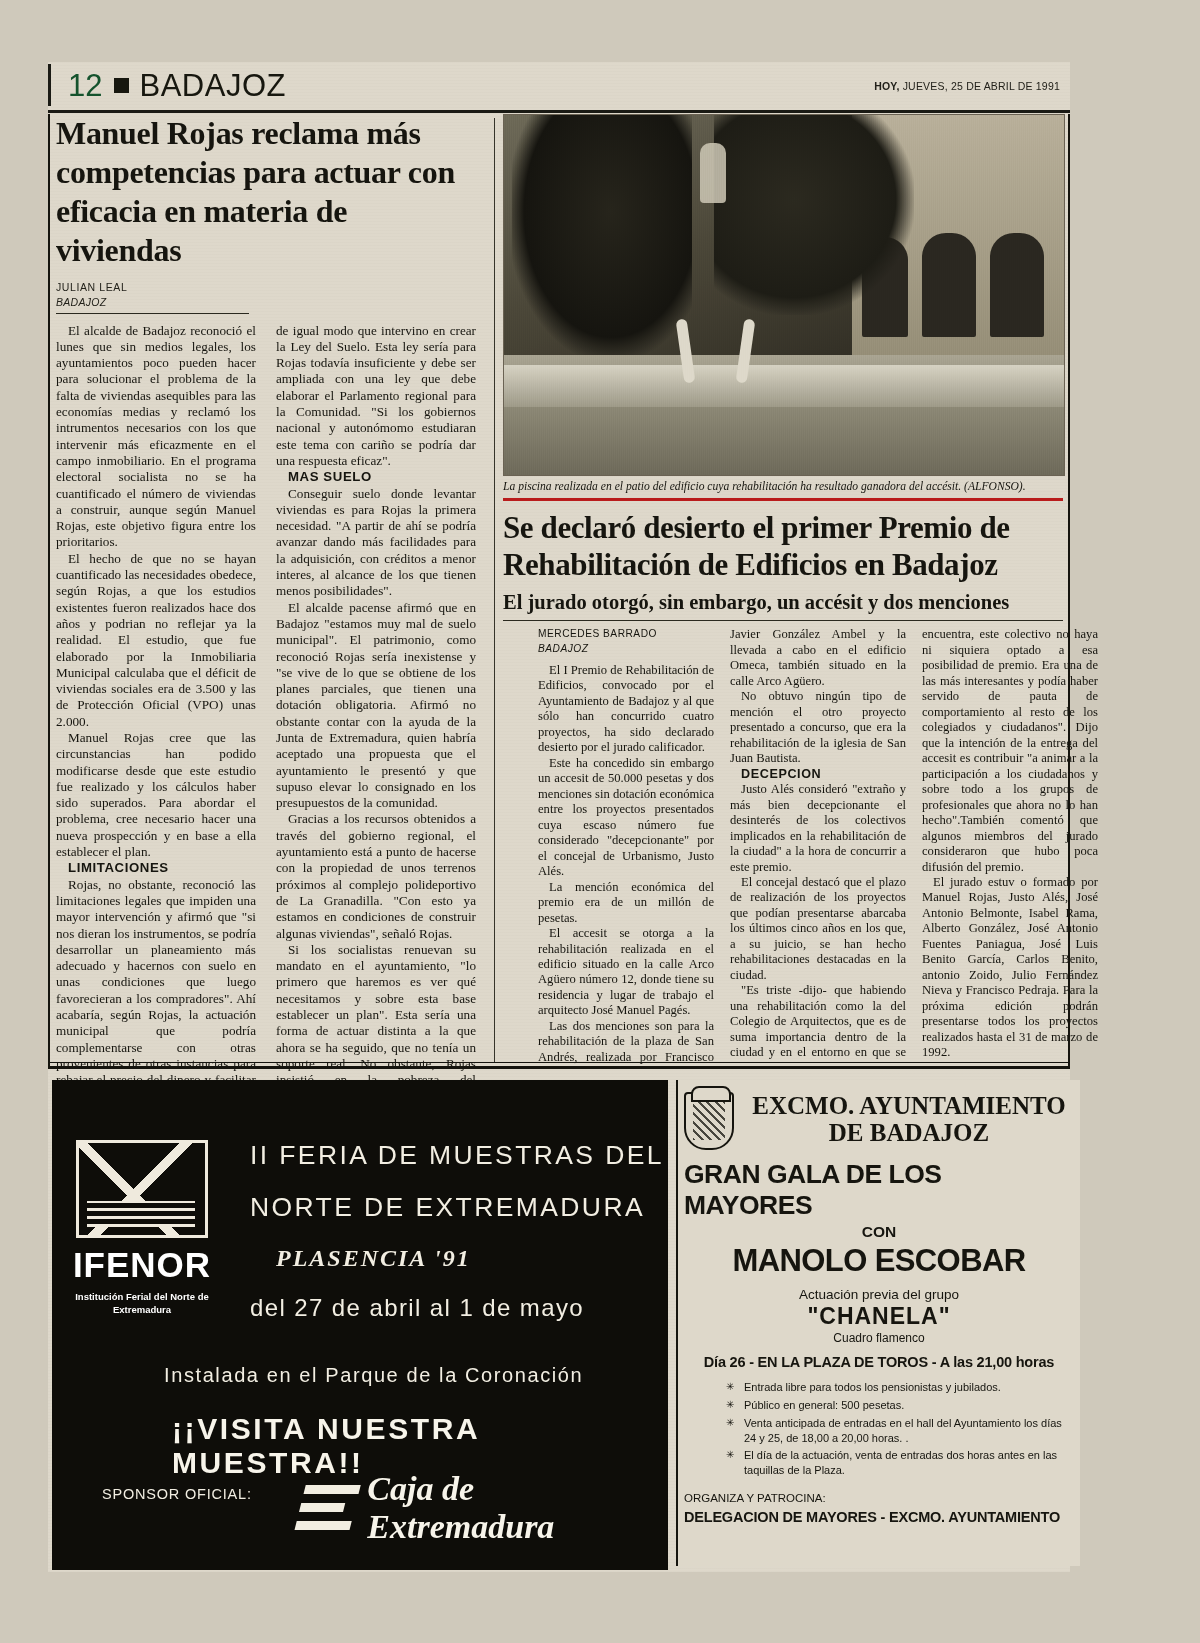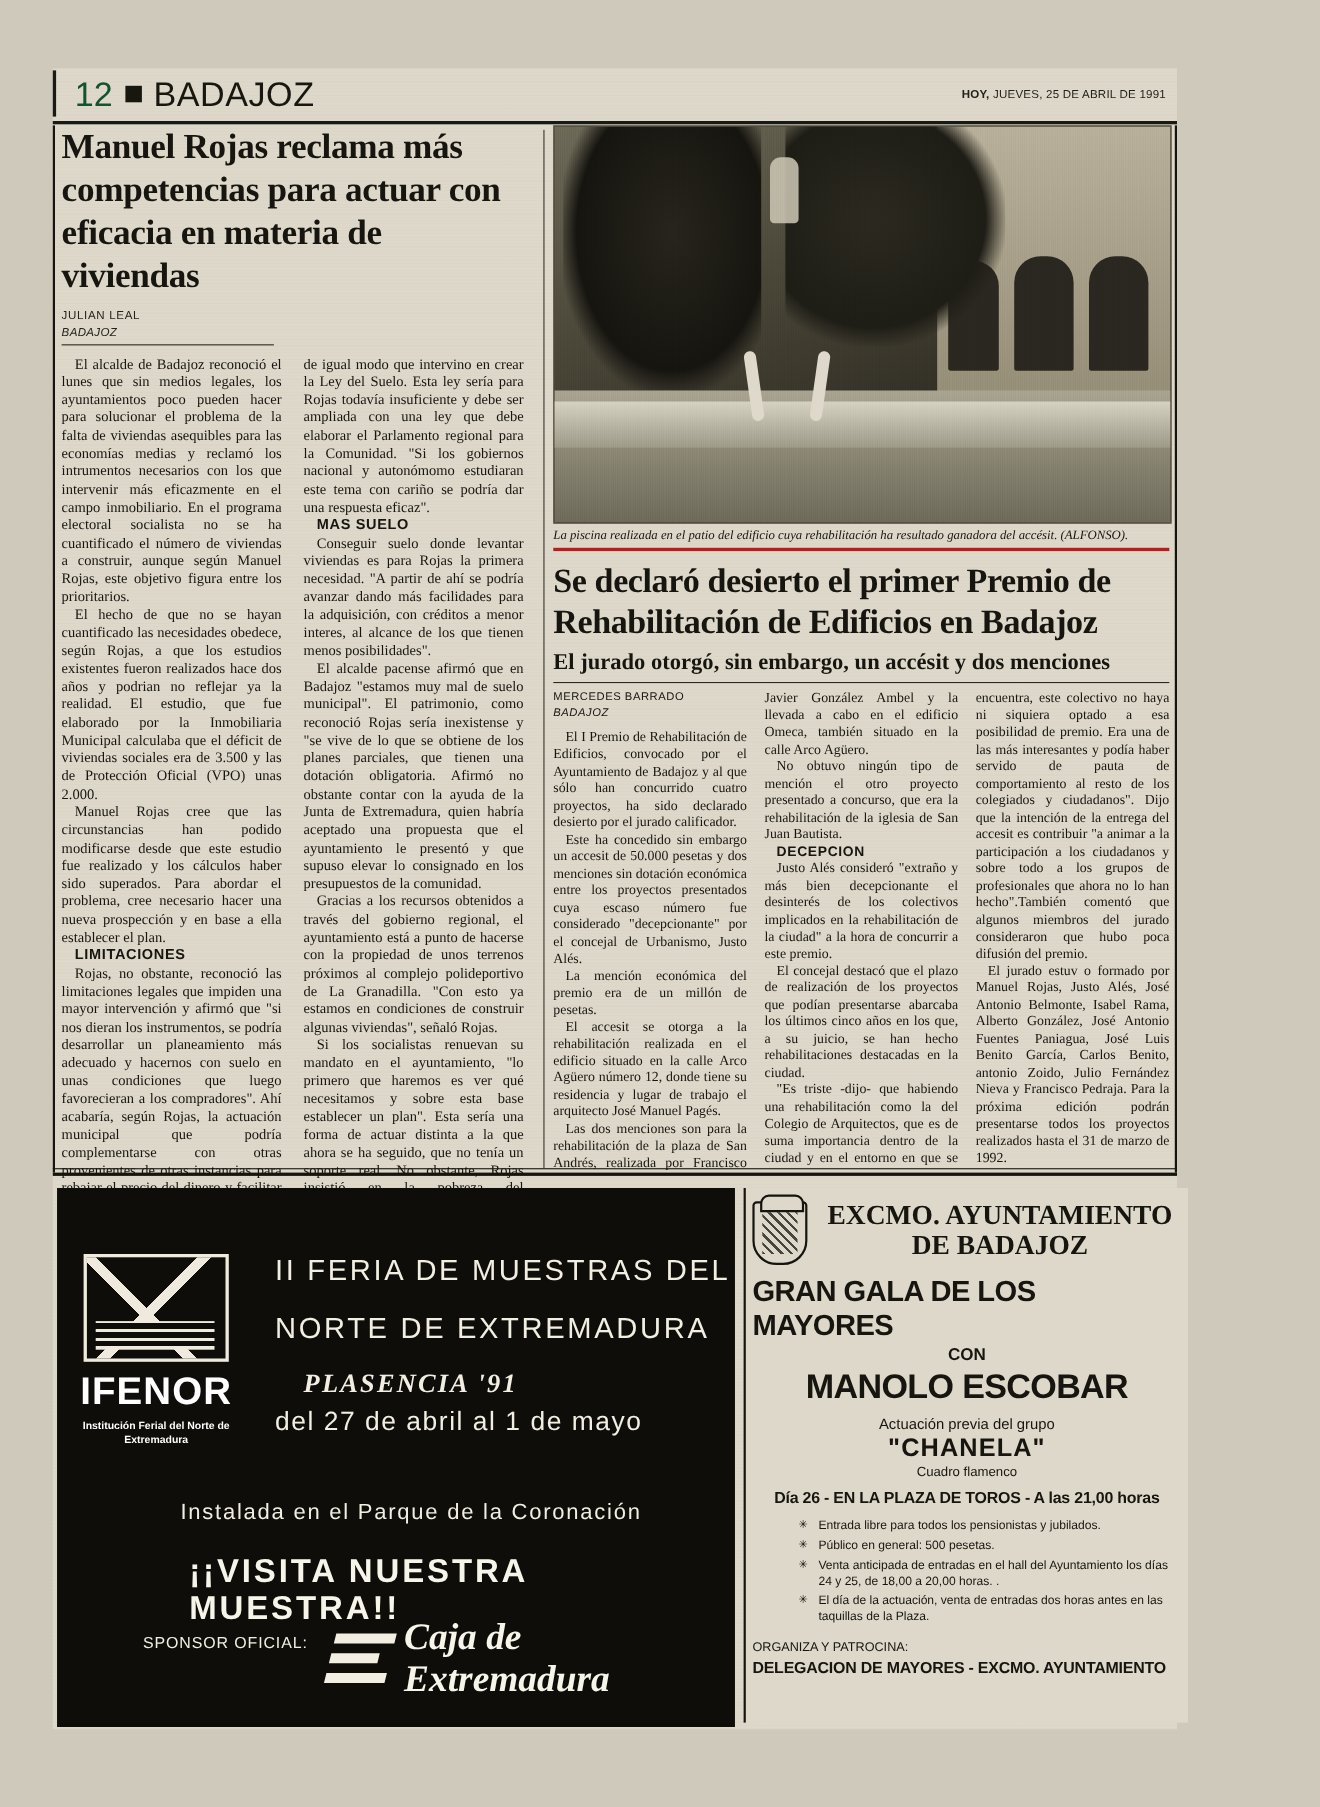--- a/index.html
+++ b/index.html
@@ -161,20 +161,21 @@
   .subhead-2 {
     font-family:"Liberation Serif", serif;
     font-size:20.5px; line-height:1.2;
     margin:0 0 6px 0;
     padding-bottom:6px;
     border-bottom:1px solid #2a291f;
   }
   .threecol {
     column-count:3; column-gap:16px;
     width:560px;
+    margin-left:35px;
   }
   .threecol p { margin:0; text-indent:11px; font-size:12.6px; line-height:1.23; text-align:justify; hyphens:auto;}
   .byline2 {
     font-family:"Liberation Sans", sans-serif;
     font-size:10.2px; letter-spacing:0.5px;
     line-height:1.45; margin-bottom:6px;
   }
   .byline2 .place{ font-style:italic; display:block; }
 
   
@@ -220,33 +221,33 @@
     font-weight:400; font-size:26.5px; letter-spacing:2.4px; color:#f2eee2;
   }
   .ad-left .l1 { top:58px; }
   .ad-left .l2 { top:110px; }
   .ad-left .l3 {
     position:absolute; left:222px; top:163px;
     font-family:"Liberation Serif", serif; font-style:italic; font-weight:700;
     font-size:24px; letter-spacing:2px; color:#f2eee2;
   }
   .ad-left .l4 {
-    position:absolute; left:196px; top:197px;
+    position:absolute; left:196px; top:212px;
     font-family:"Liberation Sans", sans-serif; font-size:24px; letter-spacing:1.4px; color:#f2eee2;
   }
   .ad-left .l5 {
     position:absolute; left:110px; top:282px;
     font-family:"Liberation Sans", sans-serif; font-size:20px; letter-spacing:1.6px; color:#f2eee2;
   }
   .ad-left .l6 {
     position:absolute; left:118px; top:330px;
     font-family:"Liberation Sans", sans-serif; font-weight:700; font-size:30px; letter-spacing:2.6px; color:#f7f4ea;
   }
   .ad-left .sponsor {
-    position:absolute; left:76px; top:404px;
+    position:absolute; left:48px; top:404px;
     font-family:"Liberation Sans", sans-serif; font-size:14.5px; letter-spacing:0.8px; color:#f2eee2;
   }
   .caja {
     position:absolute; left:246px; top:388px; display:flex; align-items:center; gap:12px;
   }
   .caja .mark {
     width:56px; height:46px; position:relative;
   }
   .caja .mark:before{
     content:""; position:absolute; inset:0;

